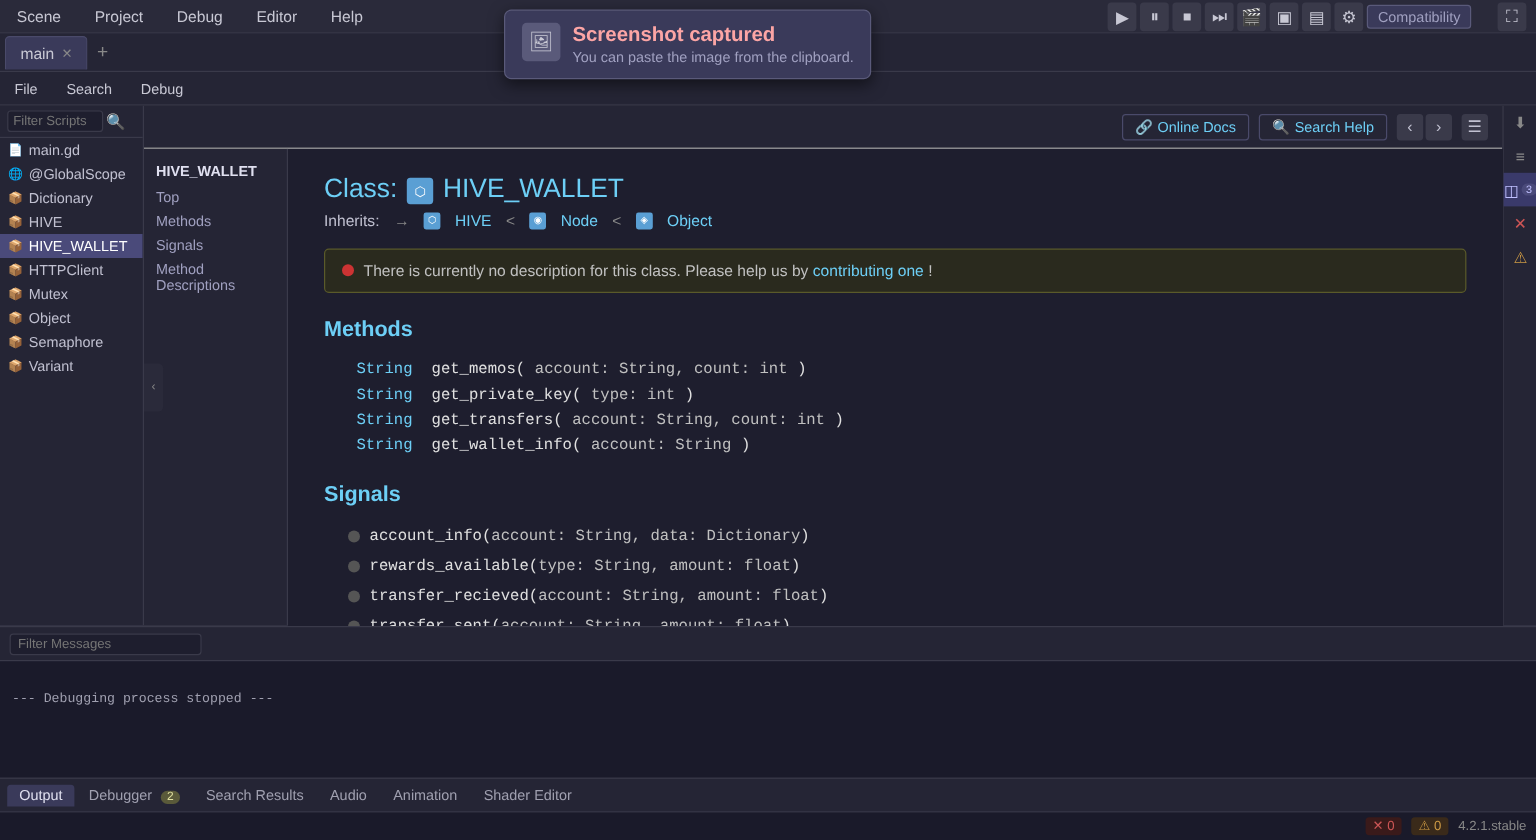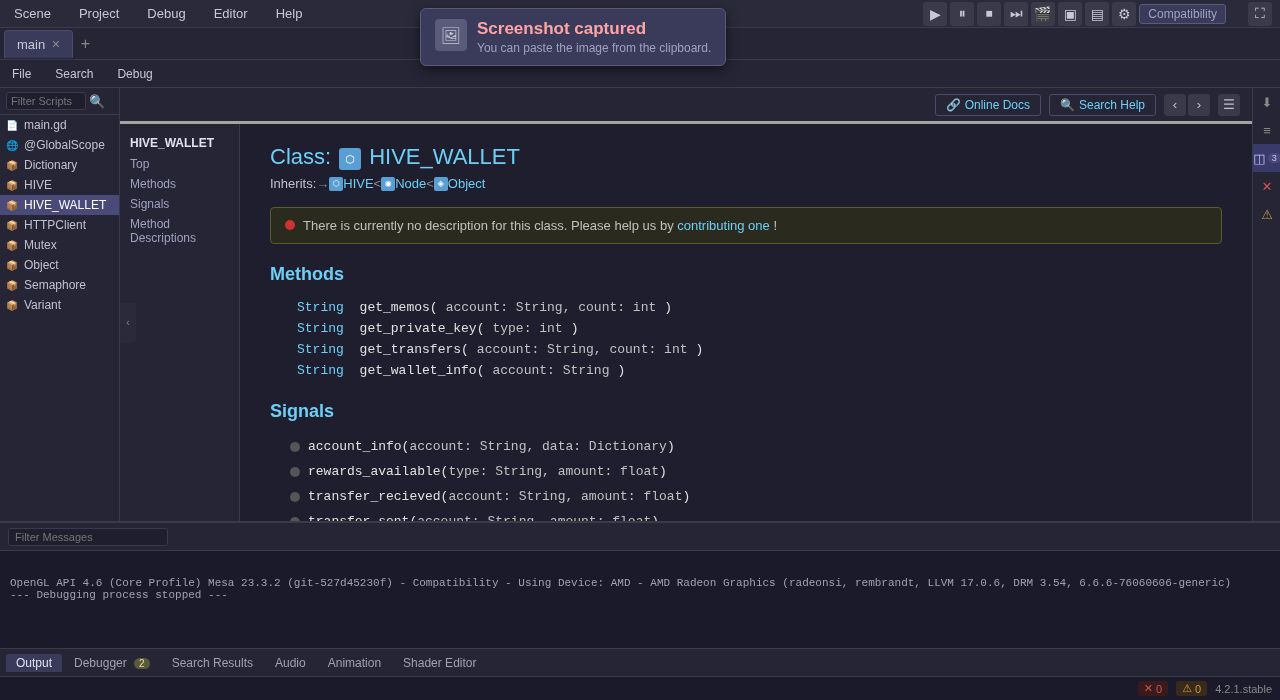--- a/index.html
+++ b/index.html
@@ -36,21 +36,21 @@
     #nav-panel { width: 120px; background: #252535; border-right: 1px solid #3a3a4a; padding: 8px 0; }
     .nav-section-title { font-size: 12px; font-weight: bold; padding: 4px 10px; color: #e0e0f0; }
     .nav-item { font-size: 12px; padding: 3px 10px; cursor: pointer; color: #a0a0c0; }
 
     
     #content { flex: 1; background: #1e1e2e; overflow-y: auto; padding: 20px 30px; position: relative; }
 
     
     .class-title { font-size: 22px; color: #6dcff6; font-weight: normal; display: flex; align-items: flex-end; gap: 8px; margin-bottom: 6px; }
     .class-icon { width: 22px; height: 22px; background: #5a9fd4; border-radius: 3px; display: flex; align-items: center; justify-content: center; font-size: 11px; color: white; }
-    .inherits-line { font-size: 13px; color: #c0c0d0; margin-bottom: 16px; display: flex; align-items: center; gap: 0; flex-wrap: wrap; }
+    .inherits-line { font-size: 13px; color: #c0c0d0; margin-bottom: 16px; display: flex; align-items: center; gap: 12px; flex-wrap: wrap; }
     .inherit-link { color: #6dcff6; cursor: pointer; text-decoration: none; }
     .inherit-arrow { color: #888; }
     .inherit-icon { width: 14px; height: 14px; background: #5a9fd4; border-radius: 2px; display: inline-flex; align-items: center; justify-content: center; font-size: 8px; color: white; }
 
     
     .warning-box { display: flex; align-items: flex-start; gap: 8px; background: #2a2a1e; border: 1px solid #5a5a2a; border-radius: 4px; padding: 10px 14px; margin-bottom: 20px; }
     .warning-dot { width: 10px; height: 10px; background: #cc3333; border-radius: 50%; flex-shrink: 0; margin-top: 2px; }
     .warning-text { font-size: 13px; color: #c0c0c0; }
     .warning-link { color: #6dcff6; cursor: pointer; }
 
@@ -69,21 +69,21 @@
     .signal-row { display: flex; align-items: baseline; gap: 4px; padding: 5px 0; font-family: 'Courier New', monospace; font-size: 13px; }
     .signal-bullet { width: 10px; height: 10px; background: #555; border-radius: 50%; flex-shrink: 0; margin-right: 4px; align-self: center; }
     .signal-name { color: #e0e0e0; }
     .online-docs-btn { background: transparent; border: 1px solid #4a4a6a; border-radius: 3px; color: #6dcff6; padding: 3px 10px; cursor: pointer; font-size: 12px; }
     .search-help-btn { background: transparent; border: 1px solid #4a4a6a; border-radius: 3px; color: #6dcff6; padding: 3px 10px; cursor: pointer; font-size: 12px; display: flex; align-items: center; gap: 4px; }
     .nav-arrows { display: flex; gap: 2px; }
     .nav-arrow { width: 22px; height: 22px; background: #3a3a4a; border: none; border-radius: 3px; color: #c0c0d0; cursor: pointer; display: flex; align-items: center; justify-content: center; }
     .hamburger-btn { width: 22px; height: 22px; background: #3a3a4a; border: none; border-radius: 3px; color: #c0c0d0; cursor: pointer; display: flex; align-items: center; justify-content: center; }
 
     
-    #doc-header { display: flex; align-items: center; justify-content: flex-end; background: #252535; height: 36px; border-bottom: 3px solid #a3a3a3; padding: 0 12px; gap: 8px; }
+    #doc-header { display: flex; align-items: center; justify-content: flex-end; background: #252535; height: 36px; border-bottom: 1px solid #a3a3a3; padding: 0 12px; gap: 8px; }
 
     
     #collapse-arrow { position: absolute; left: 0; top: 50%; transform: translateY(-50%); width: 16px; height: 40px; background: #2a2a3a; display: flex; align-items: center; justify-content: center; cursor: pointer; color: #888; font-size: 10px; border-radius: 0 4px 4px 0; }
 
     
     #bottom-panel { height: 155px; background: #1a1a2a; border-top: 2px solid #3a3a4a; display: flex; flex-direction: column; gap: 20px; }
     #bottom-log { flex: 1; padding: 6px 10px; font-family: 'Courier New', monospace; font-size: 11px; color: #a0a0b0; overflow-y: auto; }
     #bottom-tabs { display: flex; align-items: center; background: #252535; height: 28px; border-top: 1px solid #3a3a4a; padding: 0 6px; gap: 2px; }
     .bottom-tab { padding: 2px 10px; font-size: 12px; cursor: pointer; color: #a0a0b0; border-radius: 3px 3px 0 0; }
     .bottom-tab.active { background: #3a3a5a; color: #e0e0f0; }
@@ -343,21 +343,20 @@
 
     </div>
   </div>
 
   <div id="bottom-panel">
     <div id="filter-messages">
       <input type="text" id="filter-msg-input" placeholder="Filter Messages" style="">
     </div>
     <div id="bottom-log">
 
-        <div>OpenGL API 4.6 (Core Profile) Mesa 23.3.2 (git-527d45230f) - Compatibility - Using Device: AMD - AMD Radeon Graphics (radeonsi, rembrandt, LLVM 17.0.6, DRM 3.54, 6.6.6-76060606-generic)</div>
         <div></div>
         <div>--- Debugging process stopped ---</div>
       </div>
     <div id="bottom-tabs">
 
     <div class="bottom-tab active">Output</div>
         <div class="bottom-tab">Debugger <span class="badge">2</span></div>
         <div class="bottom-tab">Search Results</div>
         <div class="bottom-tab">Audio</div>
         <div class="bottom-tab">Animation</div>

